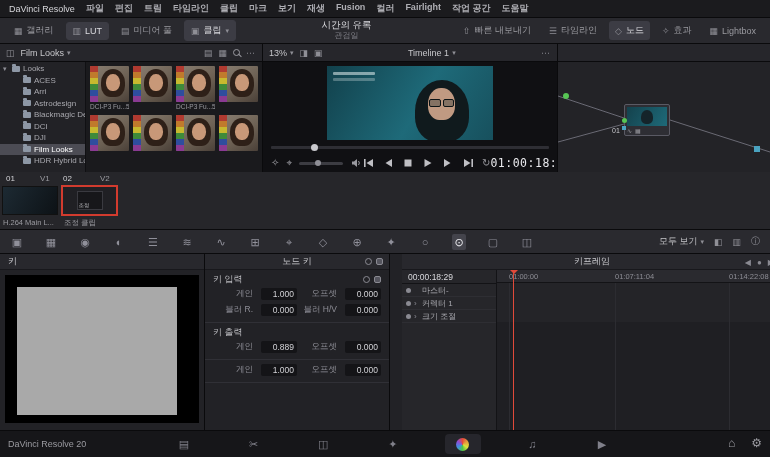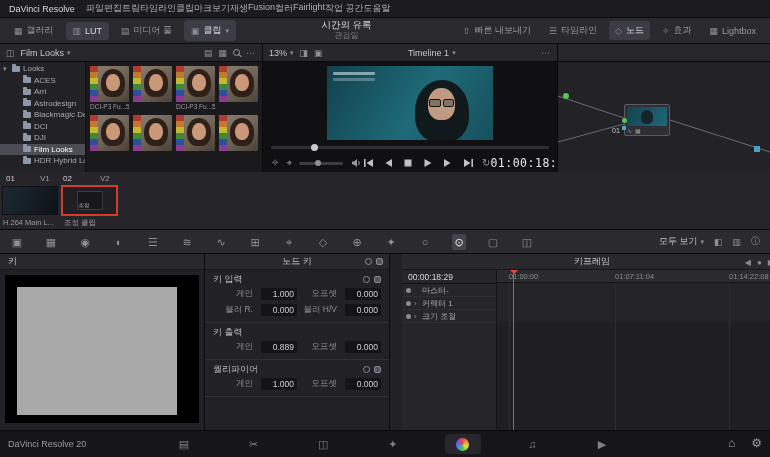--- a/index.html
+++ b/index.html
@@ -4,21 +4,21 @@
 <style>
   *{margin:0;padding:0;box-sizing:border-box;}
   body{margin:0;background:#000;}
   .app{position:relative;width:770px;height:457px;background:#4d7c0f;color:#b9b9bd;
        font-family:"Liberation Sans",sans-serif;font-size:9px;overflow:hidden;}
 
   
   .menubar{position:absolute;top:0;left:0;right:0;height:18px;background:#1b1b1e;
            border-bottom:1px solid #0a0a0c;display:flex;align-items:center;gap:11px;padding:0 9px;}
   .menu-app{color:#d6d6da;}
-  .menu-items{display:flex;}
+  .menu-items{display:flex;gap:11px;font-weight:bold;}
   .menu-item{color:#aeaeb4;white-space:nowrap;}
 
   
   .toolbar{position:absolute;top:18px;left:0;right:0;height:26px;background:#29292e;
            border-bottom:1px solid #0a0a0c;display:flex;align-items:center;padding:0 8px;}
   .tb-left,.tb-right{display:flex;align-items:center;gap:6px;}
   .tb-center{flex:1;text-align:center;line-height:1.15;}
   .tb-title{color:#dcdce0;font-size:9.5px;}
   .tb-sub{color:#7d7d84;font-size:8px;}
   .tb-btn{display:flex;align-items:center;gap:4px;color:#9a9aa0;padding:3px 6px;border-radius:3px;white-space:nowrap;}
@@ -606,27 +606,20 @@
               <span class="param-value">0.889</span>
             </div>
 
             <div class="param">
               <span class="param-label">오프셋</span>
               <span class="param-value">0.000</span>
             </div>
           </div>
       </div>
       <div class="nk-section">
-        <div class="nk-title-row">
-          <span>퀄리파이어</span>
-          <span class="nk-icons">
-            <span class="nk-circle"></span>
-            <span class="nk-sq"></span>
-          </span>
-        </div>
         <div class="params">
 
             <div class="param">
               <span class="param-label">게인</span>
               <span class="param-value">1.000</span>
             </div>
 
             <div class="param">
               <span class="param-label">오프셋</span>
               <span class="param-value">0.000</span>

